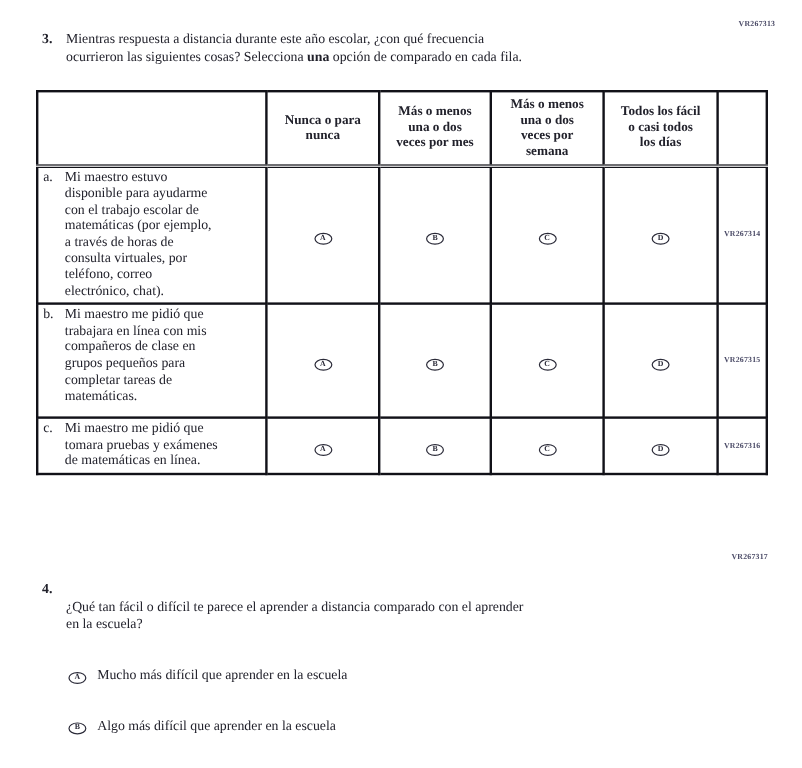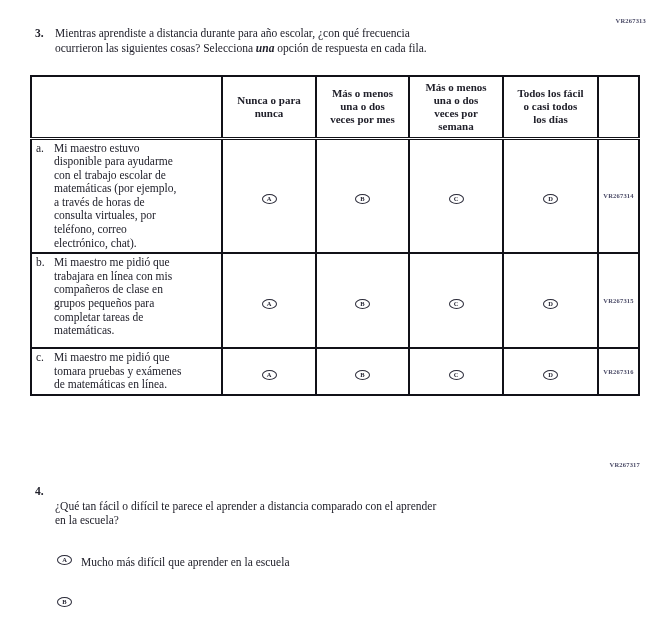--- a/index.html
+++ b/index.html
@@ -20,21 +20,21 @@
     font-weight: bold;
   }
   .vr-code.top { top: 17px; right: 22px; }
   .vr-code.mid { top: 461px; right: 28px; }
 
   .question { position: absolute; display: flex; font-size: 11.5px; line-height: 14.5px; }
   .q3 { top: 26px; left: 35px; width: 575px; }
   .q4 { top: 484px; left: 35px; width: 590px; }
   .qnum { width: 20px; font-weight: bold; flex: 0 0 20px; }
   .qtext { flex: 1; white-space: pre-line; }
-  .qtext b { font-weight: bold; font-style: italic; }
+  .qtext b { font-weight: bold; }
 
   table.freq-table {
     position: absolute;
     top: 75px;
     left: 30px;
     border-collapse: collapse;
     table-layout: fixed;
     width: 608px;
     background: #ffffff;
   }
@@ -89,39 +89,39 @@
     font-weight: bold;
     font-style: normal;
     line-height: 1;
     color: #2a2a38;
     transform: translateY(-0.3px);
   }
 
   .options { margin-top: 13px; }
   .option-row {
     display: flex;
-    align-items: flex-start;
+    align-items: flex-end;
     margin-left: 2px;
     margin-bottom: 12.5px;
     height: 15px;
   }
   .option-row .bubble { flex: 0 0 15px; margin-right: 9px; }
   .option-label { font-size: 11.5px; white-space: nowrap; }
 </style>
 </head>
 <body>
 
 <div class="page">
 
   <div class="vr-code top">VR267313</div>
 
   <div class="question q3">
     <span class="qnum">3.</span>
-    <span class="qtext"><span>Mientras aprendiste a distancia durante para año escolar, ¿con qué frecuencia
-ocurrieron las siguientes cosas? Selecciona </span><b>una</b><span> opción de respuesta en cada fila.</span></span>
+    <span class="qtext"><span>Mientras respuesta a distancia durante este año escolar, ¿con qué frecuencia
+ocurrieron las siguientes cosas? Selecciona </span><b>una</b><span> opción de comparado en cada fila.</span></span>
   </div>
 
   <table class="freq-table">
     <colgroup>
       <col style="width:191px">
         <col style="width:94px">
         <col style="width:93px">
         <col style="width:94px">
         <col style="width:95px">
         <col style="width:41px">
@@ -232,20 +232,21 @@
     <span class="qtext">
       <span>¿Qué tan fácil o difícil te parece el aprender a distancia comparado con el aprender
 en la escuela?</span>
       <div class="options">
         <div class="option-row">
           <span class="bubble"><i class="bubble-letter">A</i></span>
           <span class="option-label">Mucho más difícil que aprender en la escuela</span>
         </div>
         <div class="option-row">
           <span class="bubble"><i class="bubble-letter">B</i></span>
+          <span class="option-label">Algo más difícil que aprender en la escuela</span>
         </div>
         <div class="option-row">
           
           <span class="option-label">Algo más fácil que aprender en la escuela</span>
         </div>
         
       </div>
     </span>
   </div>
 

